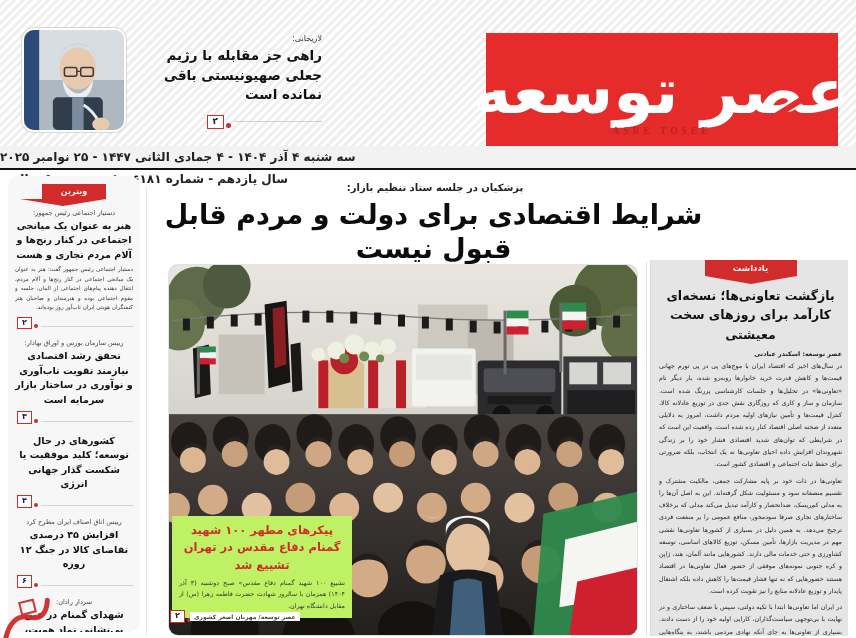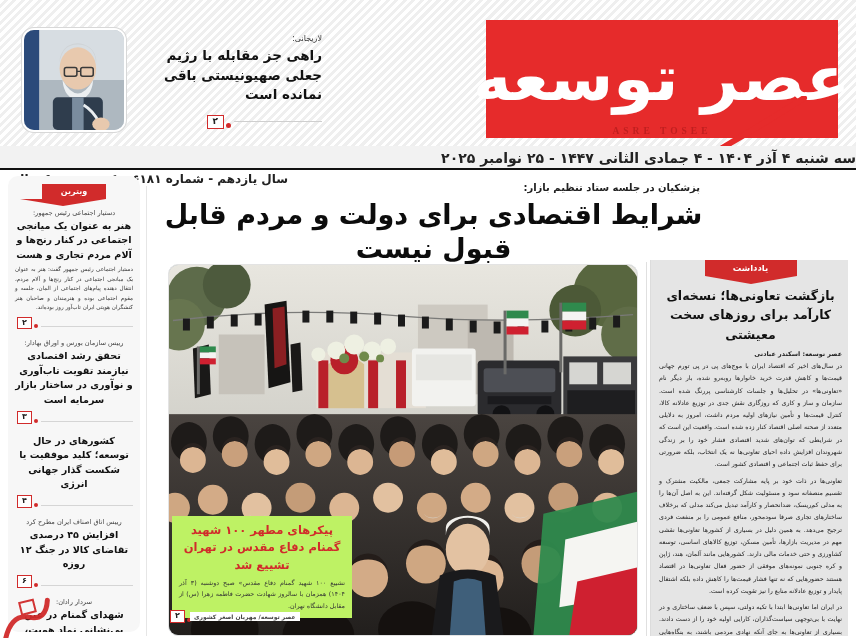--- a/index.html
+++ b/index.html
@@ -69,21 +69,21 @@
     width: 5px; height: 5px; border-radius: 50%;
     background: #d12b2b; margin-left: 2px; align-self: flex-end;
     margin-bottom: 1px;
   }
   .pagemark .rule {
     height: 1px; background: #cfcfcf; width: 88px; margin-left: 3px;
   }
 
   
   .masthead {
-    position: absolute; right: 18px; top: 20px;
+    position: absolute; right: 18px; top: 33px;
     width: 352px; height: 118px;
     background: #e62b2b;
     display: flex; align-items: center; justify-content: center;
   }
   .masthead-word {
     font-family: "DejaVu Sans", sans-serif;
     color: #ffffff;
     font-size: 62px;
     font-weight: bold;
     line-height: 1;
@@ -115,21 +115,21 @@
     width: 856px; height: 24px;
     background: #f2f2f2;
     border-bottom: 2px solid #111;
     display: flex; align-items: center;
   }
   .datebar-inner {
     position: relative; width: 856px; height: 22px;
   }
   .date-center {
     position: absolute; left: 0; right: 0; top: 4px;
-    text-align: right; font-size: 14px; font-weight: bold; color: #222;
+    text-align: left; font-size: 12px; font-weight: bold; color: #222;
   }
   .date-left {
     position: absolute; left: 14px; top: 4px;
     font-size: 12px; font-weight: bold; color: #222; margin-top: 22px;
   }
 
   
   .sidebar {
     position: absolute; left: 8px; top: 176px;
     width: 132px; height: 456px;
@@ -175,21 +175,21 @@
     width: 4px; height: 4px; border-radius: 50%;
     background: #d12b2b; margin: 0 0 1px 2px;
   }
   .sb-pagemark .rule {
     height: 1px; background: #d5d5d5; flex: 1 1 auto; margin: 0 0 2px 3px;
   }
 
   
   .head-kicker {
     position: absolute; right: 156px; top: 182px;
-    width: 530px; text-align: right;
+    width: 530px; text-align: center;
     font-size: 10px; font-weight: bold; color: #222;
   }
   .head-title {
     position: absolute; right: 150px; top: 198px;
     width: 545px; text-align: center;
     font-size: 27px; font-weight: bold; color: #0c0c0c;
     line-height: 1.25; letter-spacing: -0.5px;
   }
 
   

